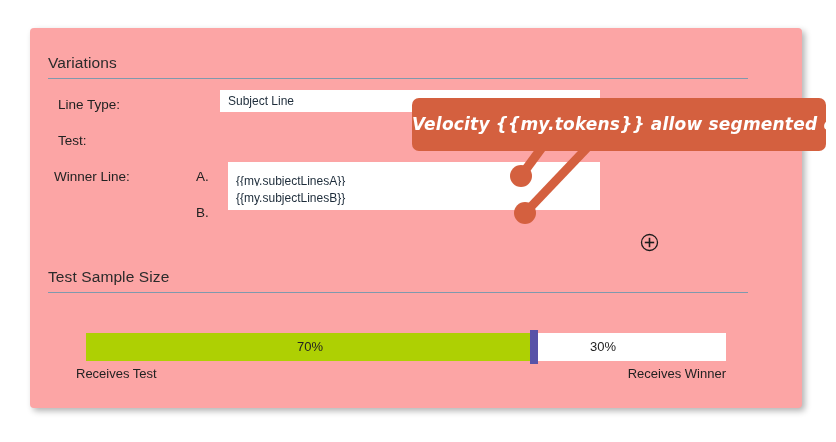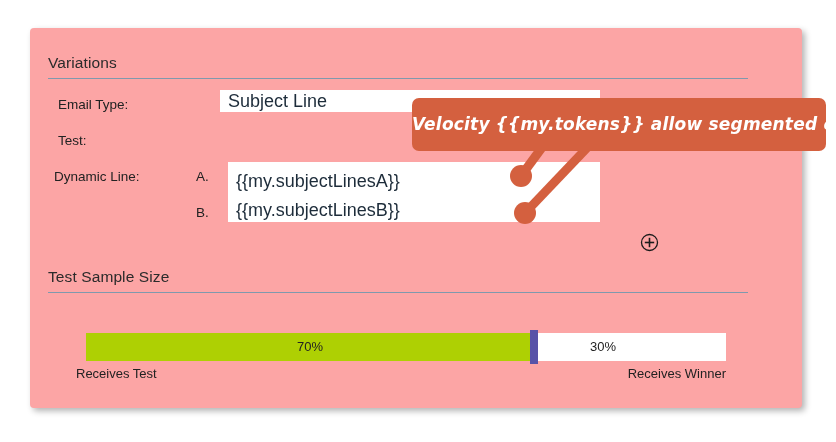--- a/index.html
+++ b/index.html
@@ -58,21 +58,21 @@
     font-size: 13.5px;
     color: #222;
     white-space: nowrap;
   }
   .text-input {
     position: absolute;
     background: #ffffff;
     border: none;
     box-sizing: border-box;
     font-family: "Liberation Sans", sans-serif;
-    font-size: 18px;
+    font-size: 12px;
     color: #1d2c3a;
     padding: 0 8px;
     outline: none;
   }
 
   
   #add-variation {
     position: absolute;
     left: 610px;
     top: 205px;
@@ -158,32 +158,32 @@
   }
 </style>
 </head>
 <body>
 
 <div id="panel">
 
   <div class="section-head" style="left:18px; top:26px;">Variations</div>
   <div class="section-rule" style="left:18px; top:50px; width:700px;"></div>
 
-  <div class="field-label" style="left:28px; top:69px;">Email Type:</div>
+  <div class="field-label" style="left:28px; top:69px;">Line Type:</div>
   <input class="text-input" style="left: 190px; top: 62px; width: 380px; height: 22px;" value="Subject Line">
 
   <div class="field-label" style="left:28px; top:105px;">Test:</div>
 
-  <div class="field-label" style="left:24px; top:141px;">Dynamic Line:</div>
+  <div class="field-label" style="left:24px; top:141px;">Winner Line:</div>
 
   <div class="field-letter" style="left:166px; top:141px;">A.</div>
   <input class="text-input" style="left: 198px; top: 134px; width: 372px; height: 38px;" value="{{my.subjectLinesA}}">
 
   <div class="field-letter" style="left:166px; top:177px;">B.</div>
-  <input class="text-input" style="left: 198px; top: 170px; width: 372px; height: 24px;" value="{{my.subjectLinesB}}">
+  <input class="text-input" style="left: 198px; top: 158px; width: 372px; height: 24px;" value="{{my.subjectLinesB}}">
 
   <div id="add-variation">
     <svg width="19" height="19" viewBox="0 0 19 19">
       <circle cx="9.5" cy="9.5" r="8" fill="none" stroke="#1b1b1b" stroke-width="1.3"></circle>
       <line x1="9.5" y1="4.8" x2="9.5" y2="14.2" stroke="#1b1b1b" stroke-width="1.6"></line>
       <line x1="4.8" y1="9.5" x2="14.2" y2="9.5" stroke="#1b1b1b" stroke-width="1.6"></line>
     </svg>
   </div>
 
   <div class="section-head" style="left:18px; top:240px;">Test Sample Size</div>

